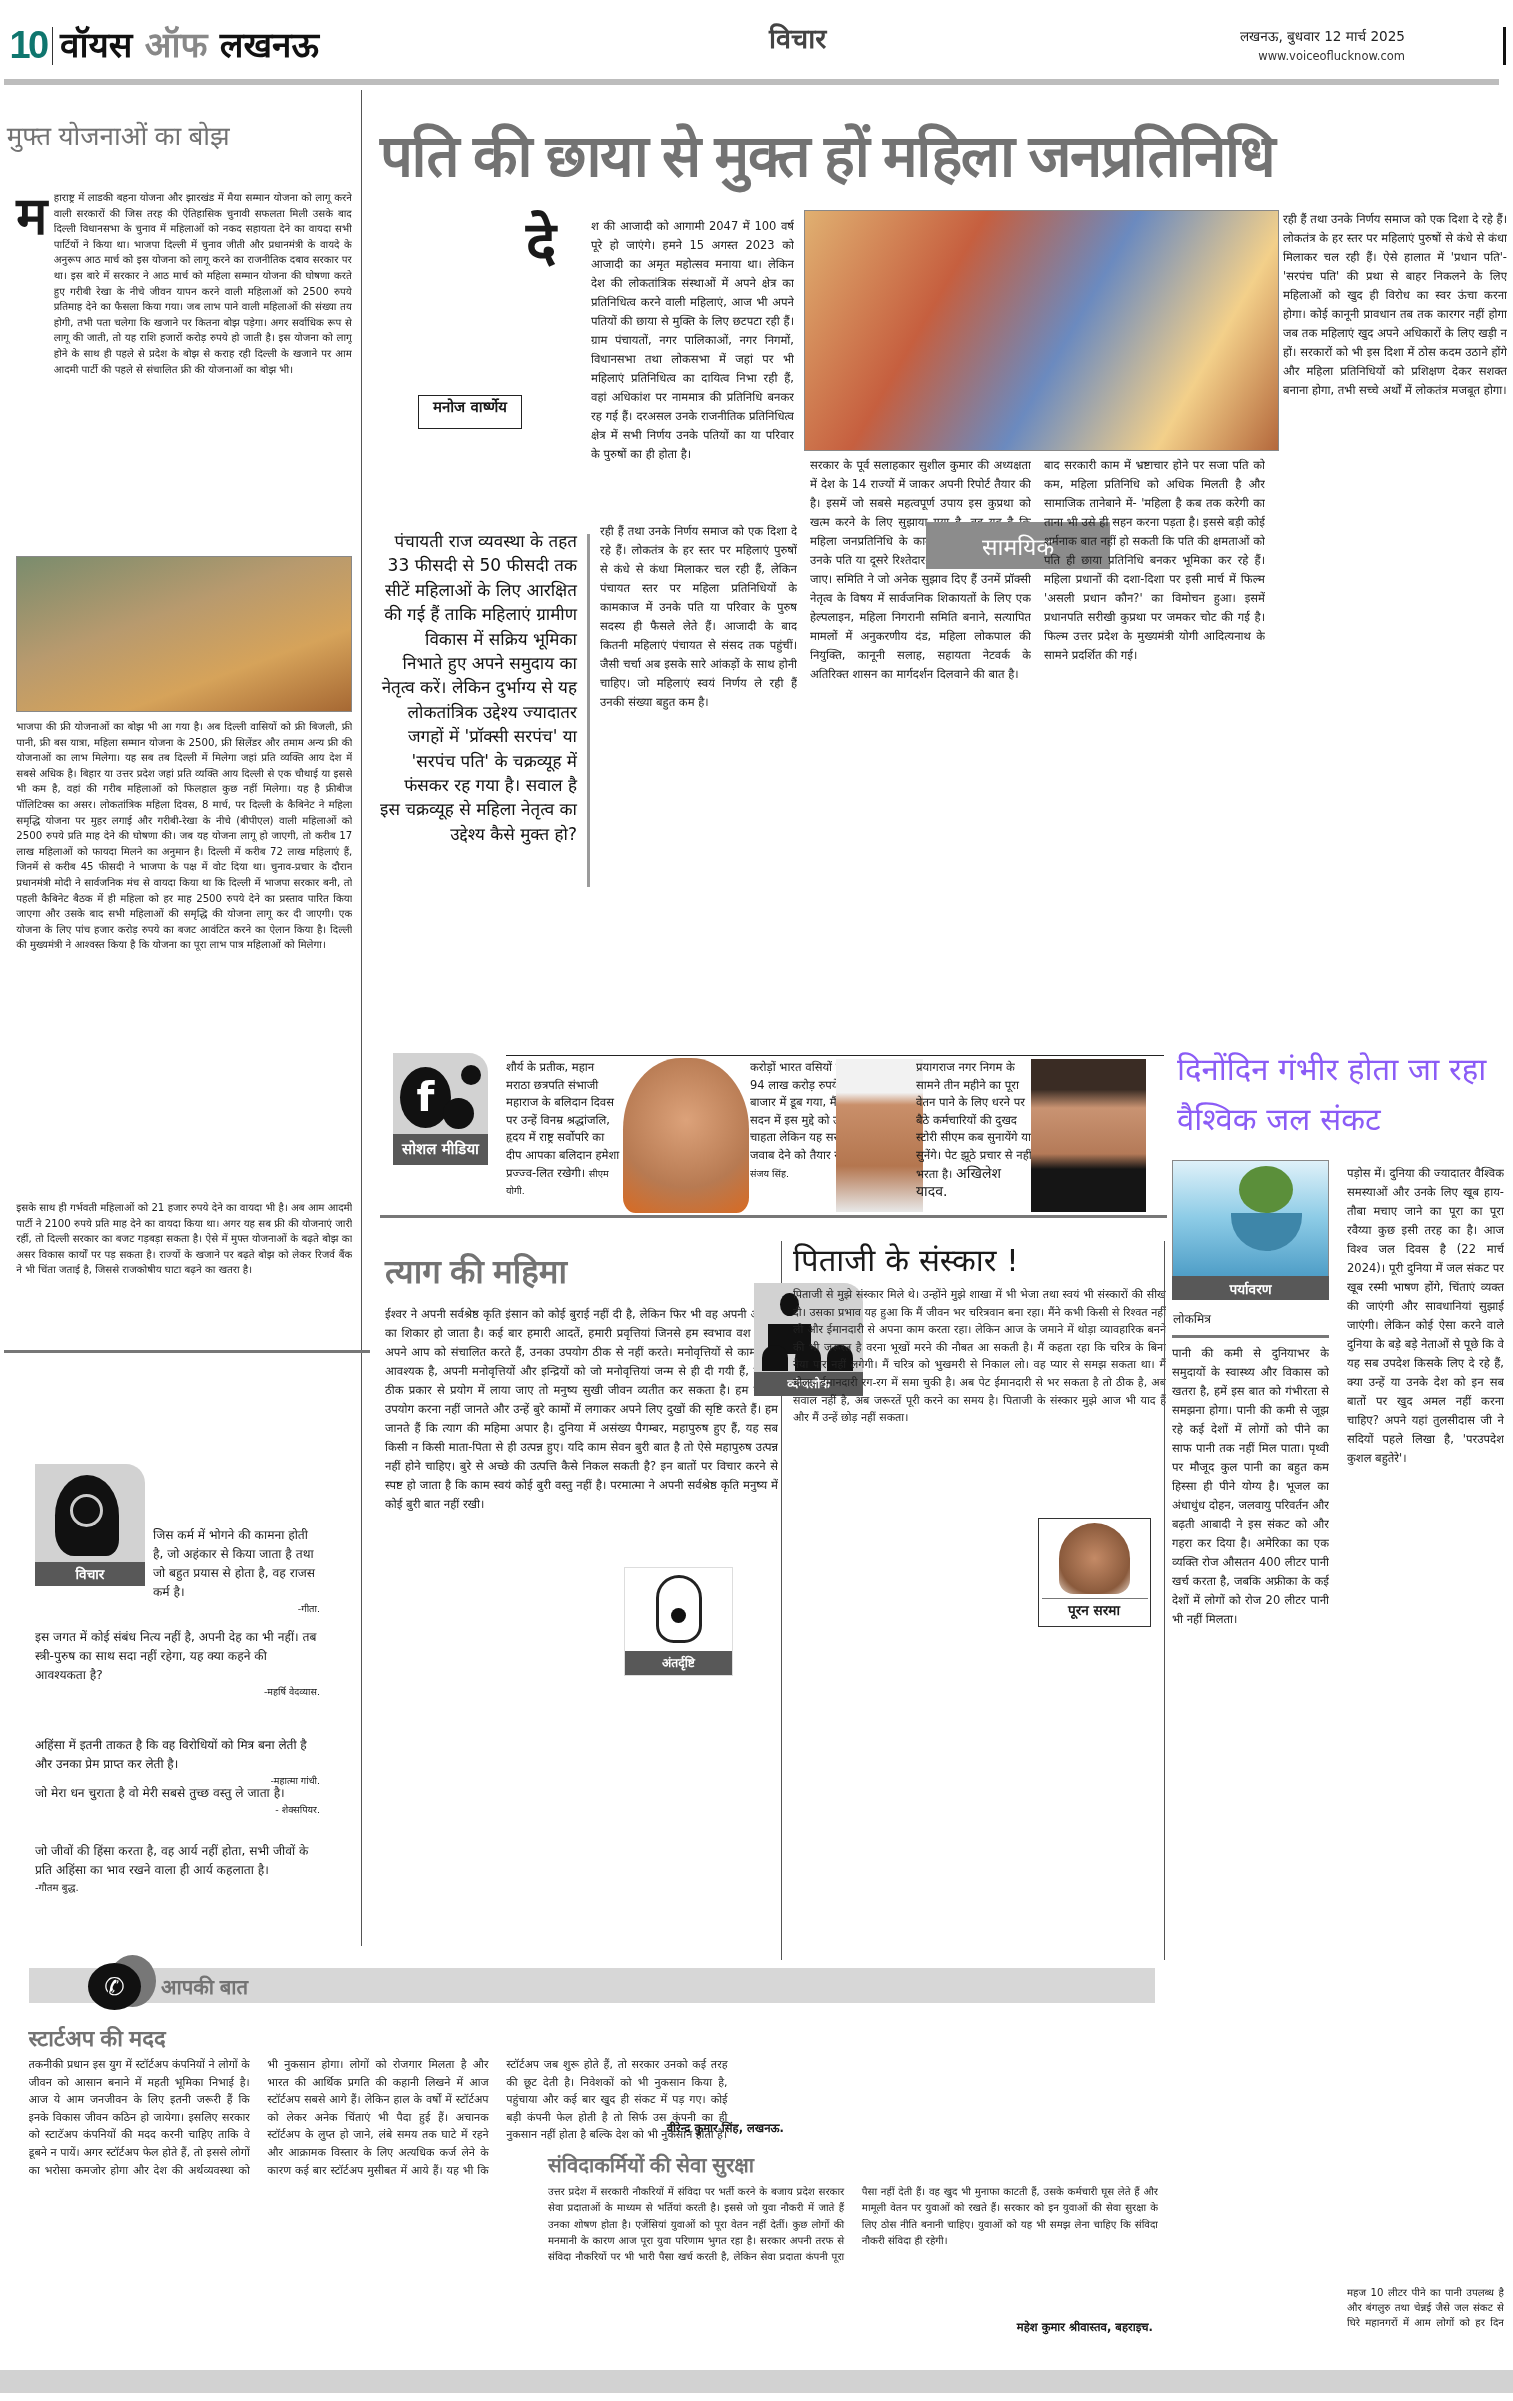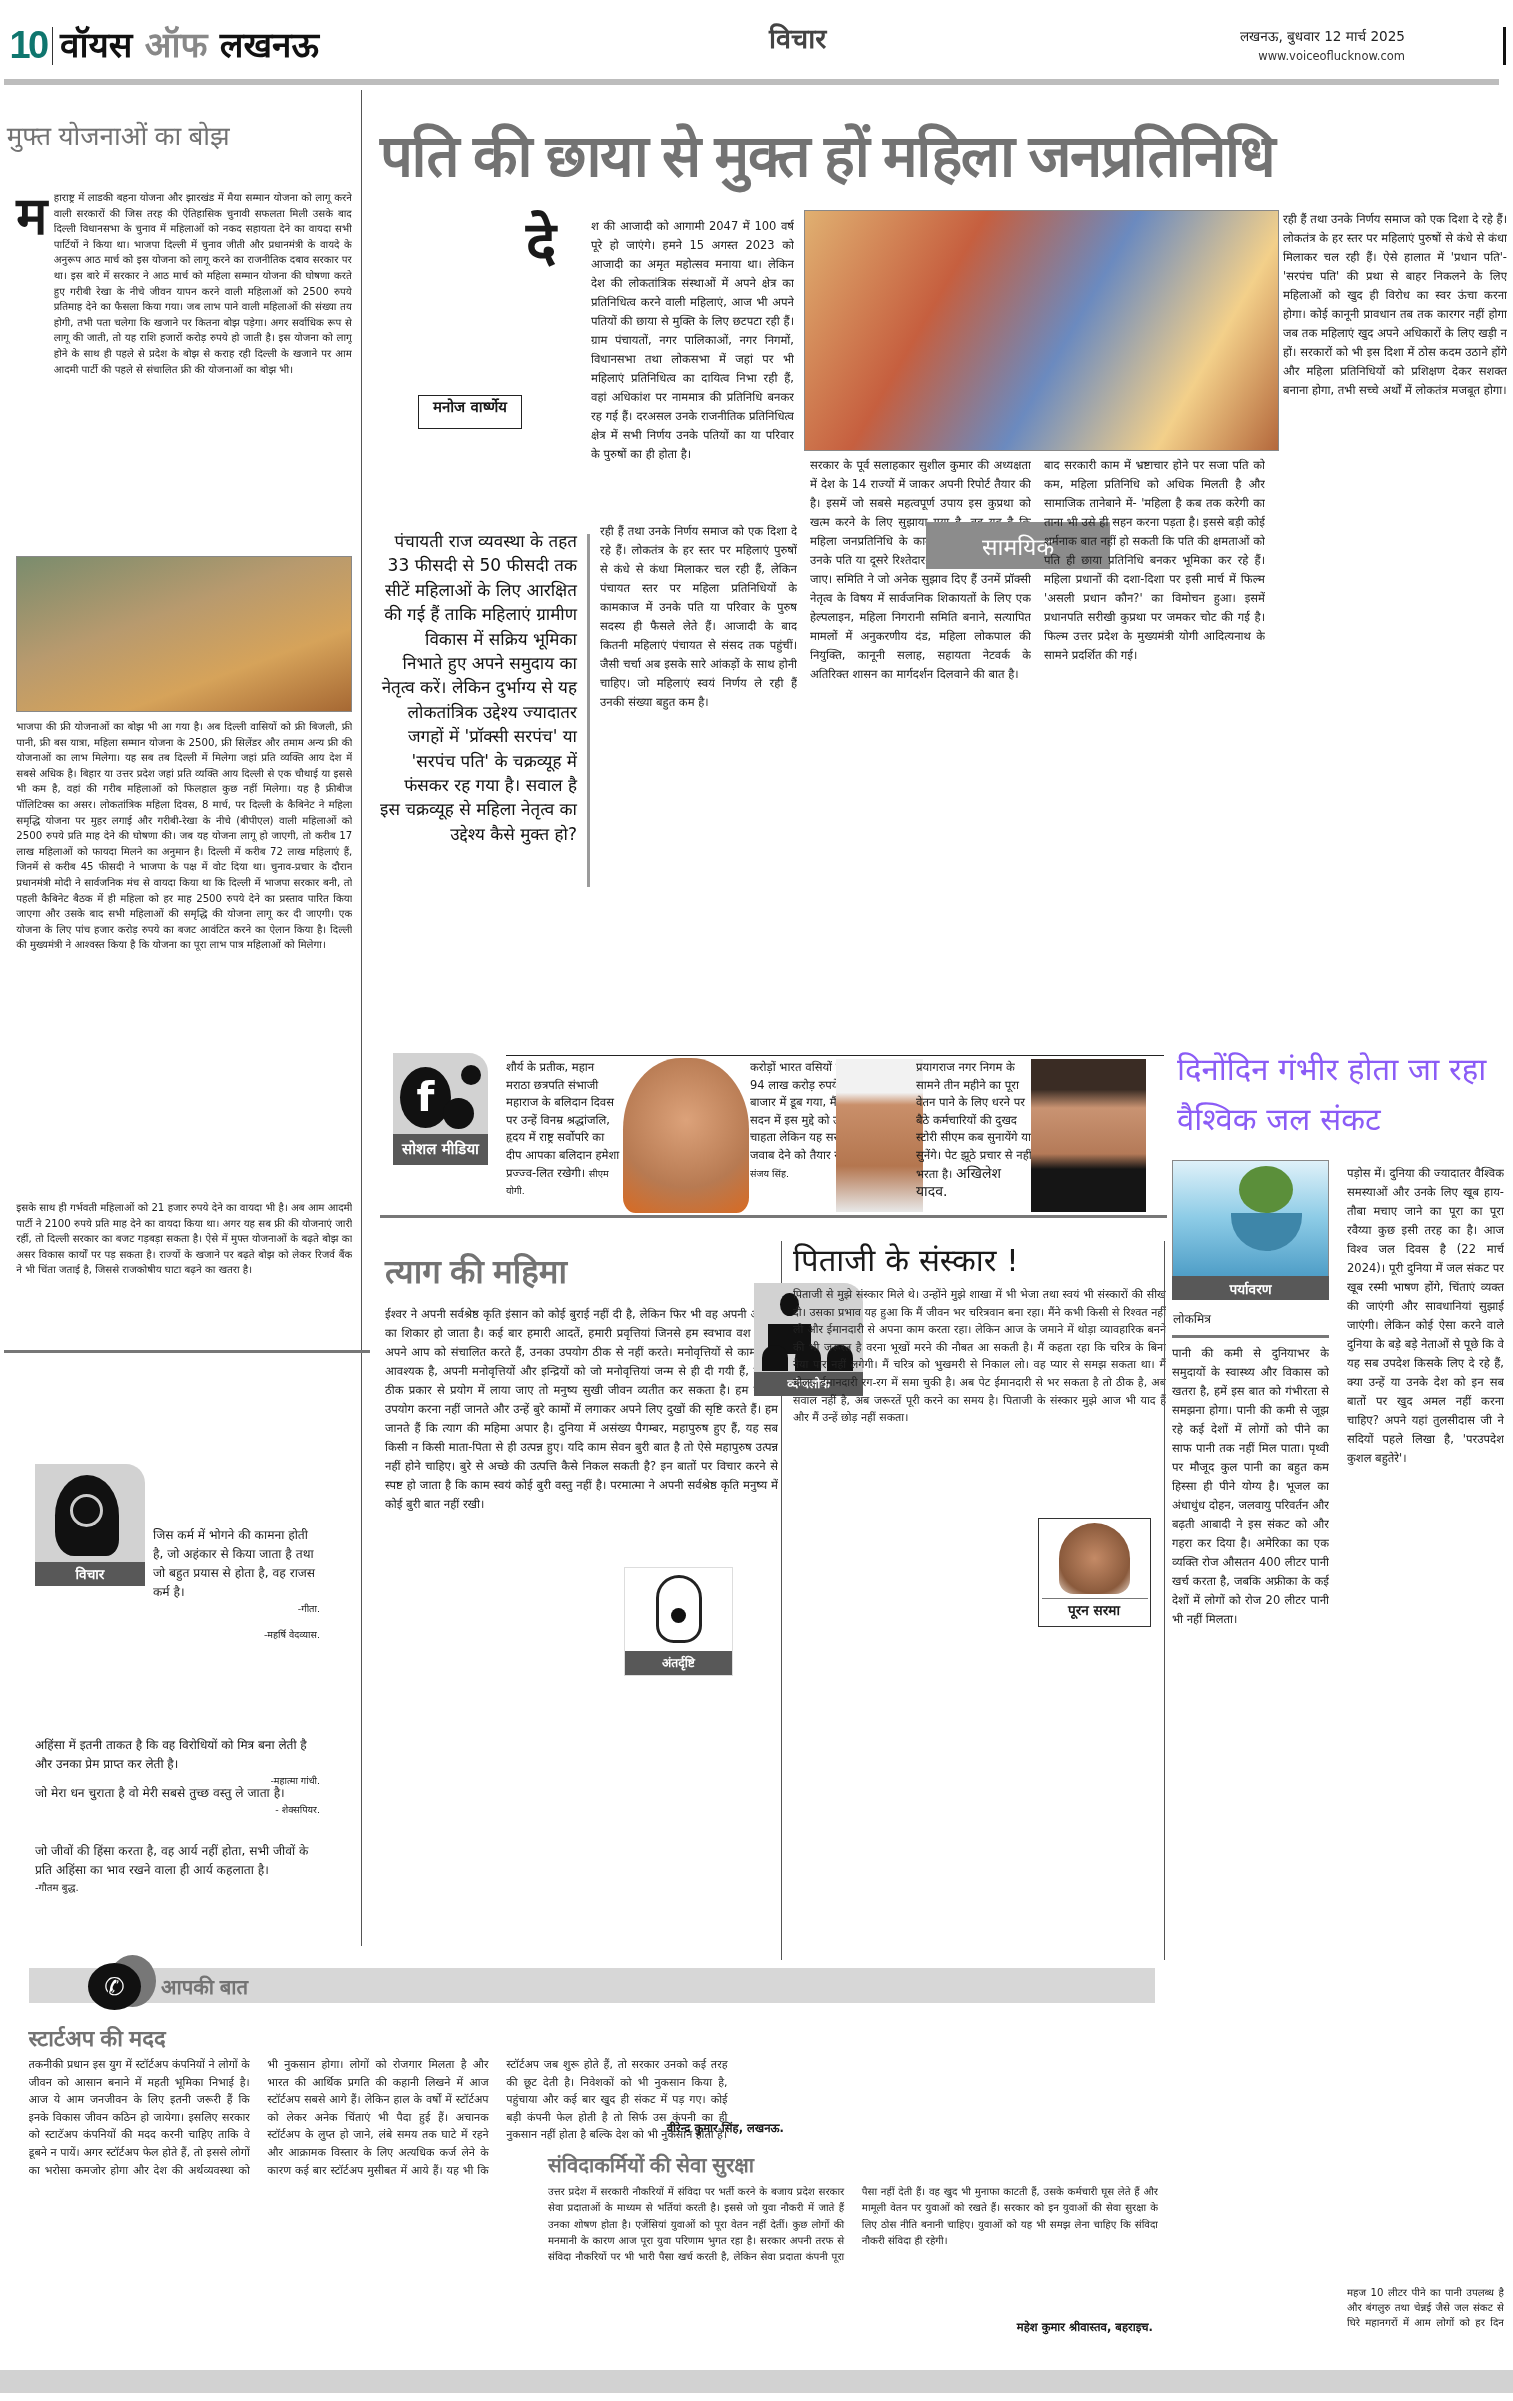--- a/index.html
+++ b/index.html
@@ -104,20 +104,21 @@
   <div class="abs dark" style="left:20.3px;top:11px;width:64px;height:81px;border-radius:50% 50% 20% 30%;">
     <div class="abs" style="left:15px;top:19px;width:33px;height:33px;border-radius:50%;border:3.4px solid #ccc;"></div>
   </div>
   <div class="abs badge" style="left:0;bottom:0;width:110px;height:24.4px;font-size:13.6px;line-height:24.4px;">विचार</div>
 </div>
 <div class="abs" style="left:153px;top:1526px;width:167px;">
   <p style="font-size:12.2px;line-height:19px;">जिस कर्म में भोगने की कामना होती है, जो अहंकार से किया जाता है तथा जो बहुत प्रयास से होता है, वह राजस कर्म है।</p>
   <p style="font-size:9.5px;text-align:right;">-गीता.</p>
 </div>
 <div class="abs" style="left:35px;top:1628px;width:285px;">
+  <p style="font-size:12.2px;line-height:19px;">इस जगत में कोई संबंध नित्य नहीं है, अपनी देह का भी नहीं। तब स्त्री-पुरुष का साथ सदा नहीं रहेगा, यह क्या कहने की आवश्यकता है?</p>
   <p style="font-size:9.5px;text-align:right;">-महर्षि वेदव्यास.</p>
 </div>
 <div class="abs" style="left:35px;top:1706px;width:285px;">
   <p style="font-size:12px;line-height:19px;margin-top:30px;">अहिंसा में इतनी ताकत है कि वह विरोधियों को मित्र बना लेती है और उनका प्रेम प्राप्त कर लेती है।</p>
   <p style="font-size:9.5px;text-align:right;">-महात्मा गांधी.</p>
 </div>
 <div class="abs" style="left:35px;top:1784px;width:285px;">
   <p style="font-size:12.2px;line-height:19px;">जो मेरा धन चुराता है वो मेरी सबसे तुच्छ वस्तु ले जाता है।</p>
   <p style="font-size:9.5px;text-align:right;">- शेक्सपियर.</p>
 </div>

